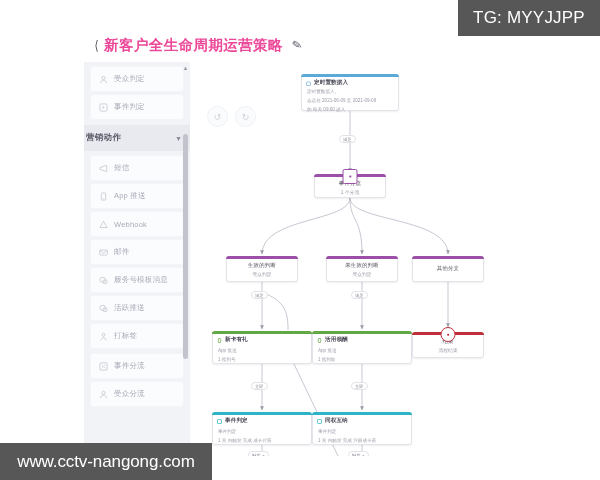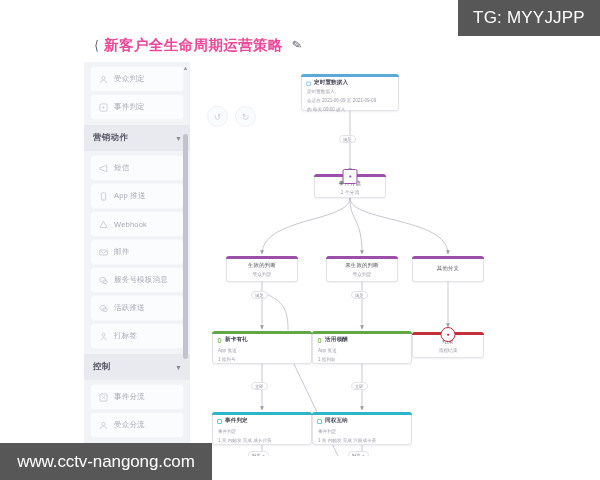--- a/index.html
+++ b/index.html
@@ -36,21 +36,21 @@
   
   #sidebar{
     position:relative;width:106px;height:100%;
     background:#f2f3f7;overflow:hidden;flex:0 0 106px;
   }
   .side-scroll{
     position:absolute;inset:0;
   }
   .grp-head{
     height:26px;display:flex;align-items:center;justify-content:space-between;
-    padding:0 8px 0 9px;box-sizing:border-box;
+    padding:0 8px 0 2px;box-sizing:border-box;
     background:#e8eaf0;
   }
   .grp-head .gh-label{
     font-size:8.5px;font-weight:bold;color:#5a5a68;letter-spacing:.3px;
   }
   .grp-head .gh-caret{
     font-size:7px;color:#8b8b99;line-height:1;
   }
   .side-item{
     height:26px;margin:2px 6px;border-radius:3px;background:#fbfcfe;
@@ -246,24 +246,20 @@
           <div class="side-item">
             <span class="si-ic">
               <svg viewBox="0 0 10 10" width="9" height="9">
                   <circle cx="5" cy="3" r="1.7" fill="none" stroke="currentColor" stroke-width="1"></circle>
                   <path d="M1.8 9.2L5 5.6l3.2 3.6" fill="none" stroke="currentColor" stroke-width="1"></path>
                 </svg>
             </span>
             <span class="si-label">打标签</span>
           </div>
 
-          <div class="grp-head" style="margin-top:5px;">
-            <span class="gh-label">控制</span>
-            <span class="gh-caret">▼</span>
-          </div>
           <div class="side-item" style="margin-top:4px;">
             <span class="si-ic">
               <svg viewBox="0 0 10 10" width="9" height="9">
                   <rect x="1" y="1" width="8" height="8" rx="1" fill="none" stroke="currentColor" stroke-width="1"></rect>
                   <path d="M3 7L7 3M3 3l4 4" stroke="currentColor" stroke-width=".8" fill="none"></path>
                 </svg>
             </span>
             <span class="si-label">事件分流</span>
           </div>
           <div class="side-item">

